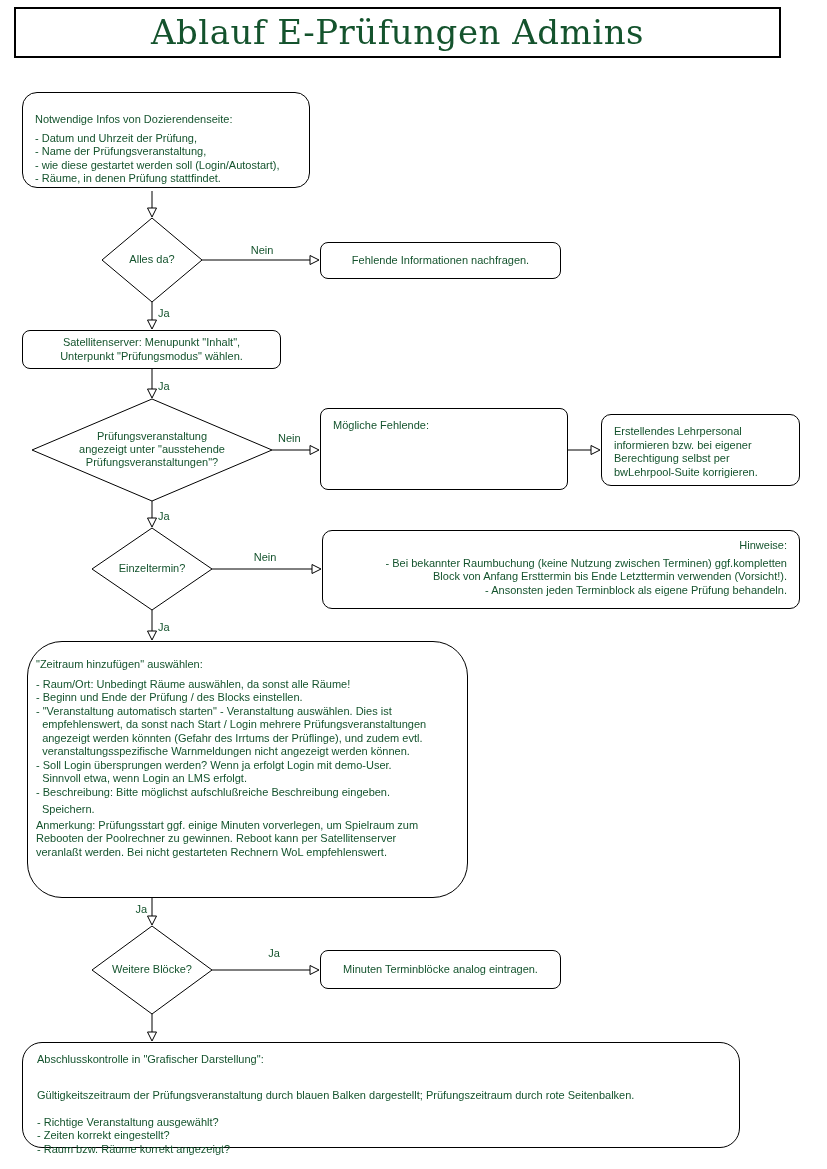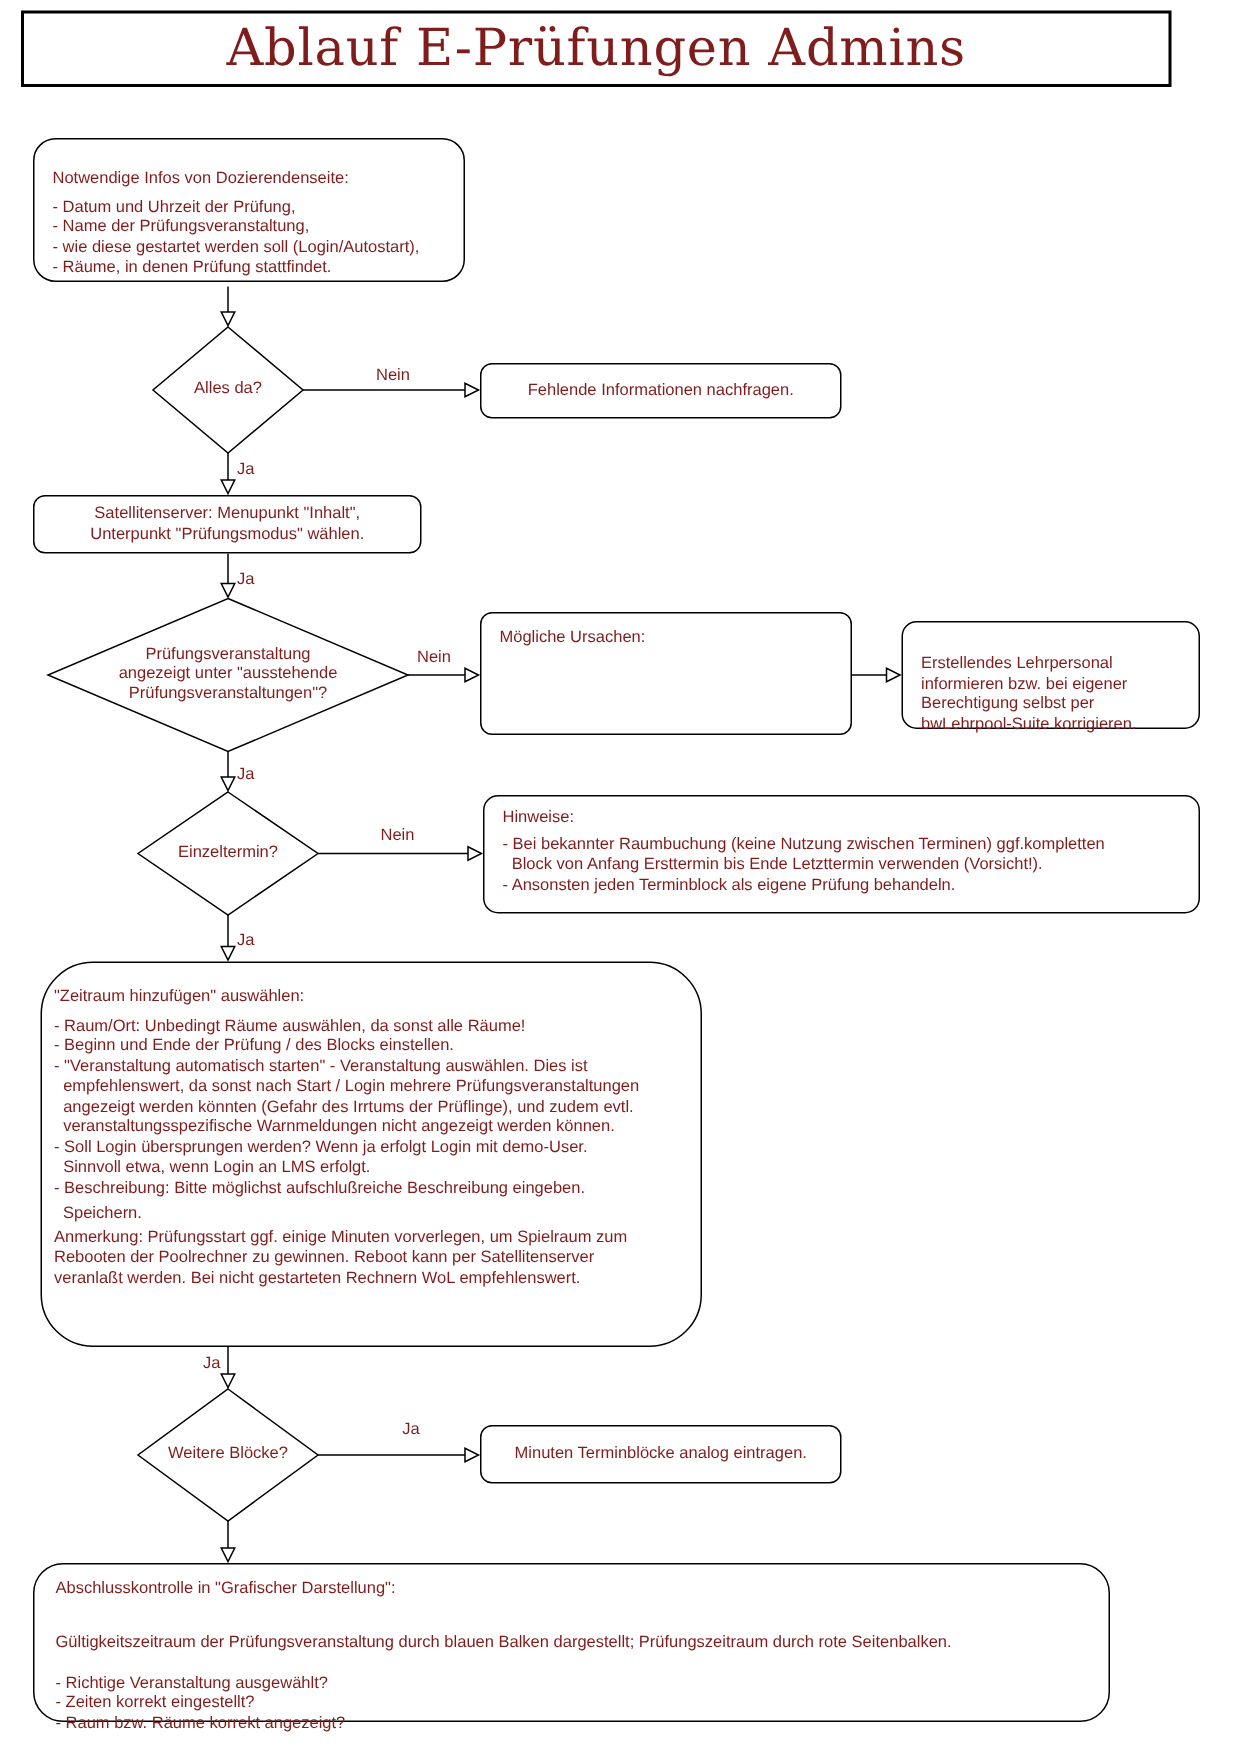--- a/index.html
+++ b/index.html
@@ -1,21 +1,21 @@
 <!DOCTYPE html>
 <html><head>
 <meta charset="utf-8">
 <style>
   html, body { margin: 0; padding: 0; background: #ffffff; }
   #canvas {
     position: relative;
     width: 827px;
     height: 1169px;
     background: #ffffff;
-    color: #7f1d1d;
+    color: #14532d;
     font-family: "Liberation Sans", sans-serif;
     overflow: hidden;
   }
   #connectors { position: absolute; left: 0; top: 0; }
   #connectors line { stroke: #000; stroke-width: 1; }
   #connectors polygon.diamond { fill: #fff; stroke: #000; stroke-width: 1; }
   #connectors polygon.ah { fill: #fff; stroke: #000; stroke-width: 1; }
 
   .box {
     position: absolute;
@@ -54,23 +54,23 @@
 
   #box-info { left: 22px; top: 92px; width: 288px; height: 96px; border-radius: 15px; padding: 20px 12px; }
   #box-info .bb { margin-top: 5px; }
 
   #box-fehlende { left: 320px; top: 242px; width: 241px; height: 37px; border-radius: 8px; }
   #box-satellit { left: 22px; top: 330px; width: 259px; height: 39px; border-radius: 8px; }
 
   #box-ursachen { left: 320px; top: 408px; width: 248px; height: 82px; border-radius: 8px; padding: 10px 12px; }
   #box-ursachen .bb { margin-top: 13px; }
 
-  #box-lehrpersonal { left: 601px; top: 414px; width: 199px; height: 72px; border-radius: 10px; padding: 21px 12px; }
-
-  #box-hinweise { left: 322px; top: 530px; width: 478px; height: 79px; border-radius: 10px; padding: 8px 12px; }
+  #box-lehrpersonal { left: 601px; top: 414px; width: 199px; height: 72px; border-radius: 10px; padding: 10px 12px; }
+
+  #box-hinweise { left: 322px; top: 530px; width: 478px; height: 79px; border-radius: 10px; padding: 8px 12px; text-align: right; }
   #box-hinweise .bb { margin-top: 4px; }
 
   #box-zeitraum { left: 27px; top: 641px; width: 441px; height: 257px; border-radius: 35px; padding: 16px 6px 10px 8px; }
   #box-zeitraum .bb { margin-top: 6px; }
   #box-zeitraum .bsave { margin-top: 4px; padding-left: 6px; }
   #box-zeitraum .bnote { margin-top: 2px; }
 
   #box-terminbloecke { left: 320px; top: 950px; width: 241px; height: 39px; border-radius: 8px; }
 
   #box-abschluss { left: 22px; top: 1042px; width: 718px; height: 106px; border-radius: 20px; padding: 10px 14px; }
@@ -169,21 +169,21 @@
   <div class="box centerflex" id="box-fehlende">
     <div>Fehlende Informationen nachfragen.</div>
   </div>
 
   <div class="box centerflex pre" id="box-satellit">
     <div class="pre">Satellitenserver: Menupunkt "Inhalt",
 Unterpunkt "Prüfungsmodus" wählen.</div>
   </div>
 
   <div class="box" id="box-ursachen">
-    <div class="bt">Mögliche Ursachen:</div>
+    <div class="bt">Mögliche Fehlende:</div>
   </div>
 
   <div class="box" id="box-lehrpersonal">
     <div class="pre">Erstellendes Lehrpersonal
 informieren bzw. bei eigener
 Berechtigung selbst per
 bwLehrpool-Suite korrigieren.</div>
   </div>
 
   <div class="box" id="box-hinweise">

